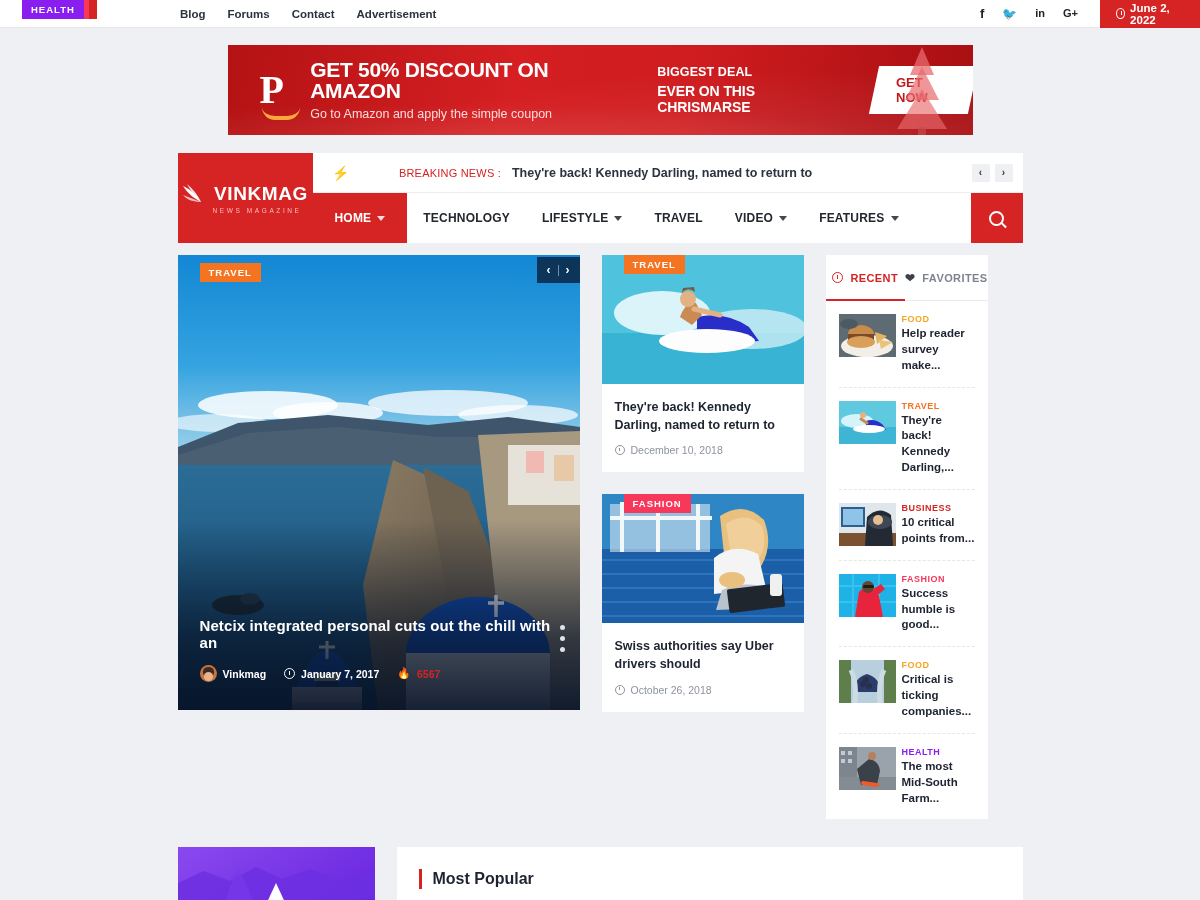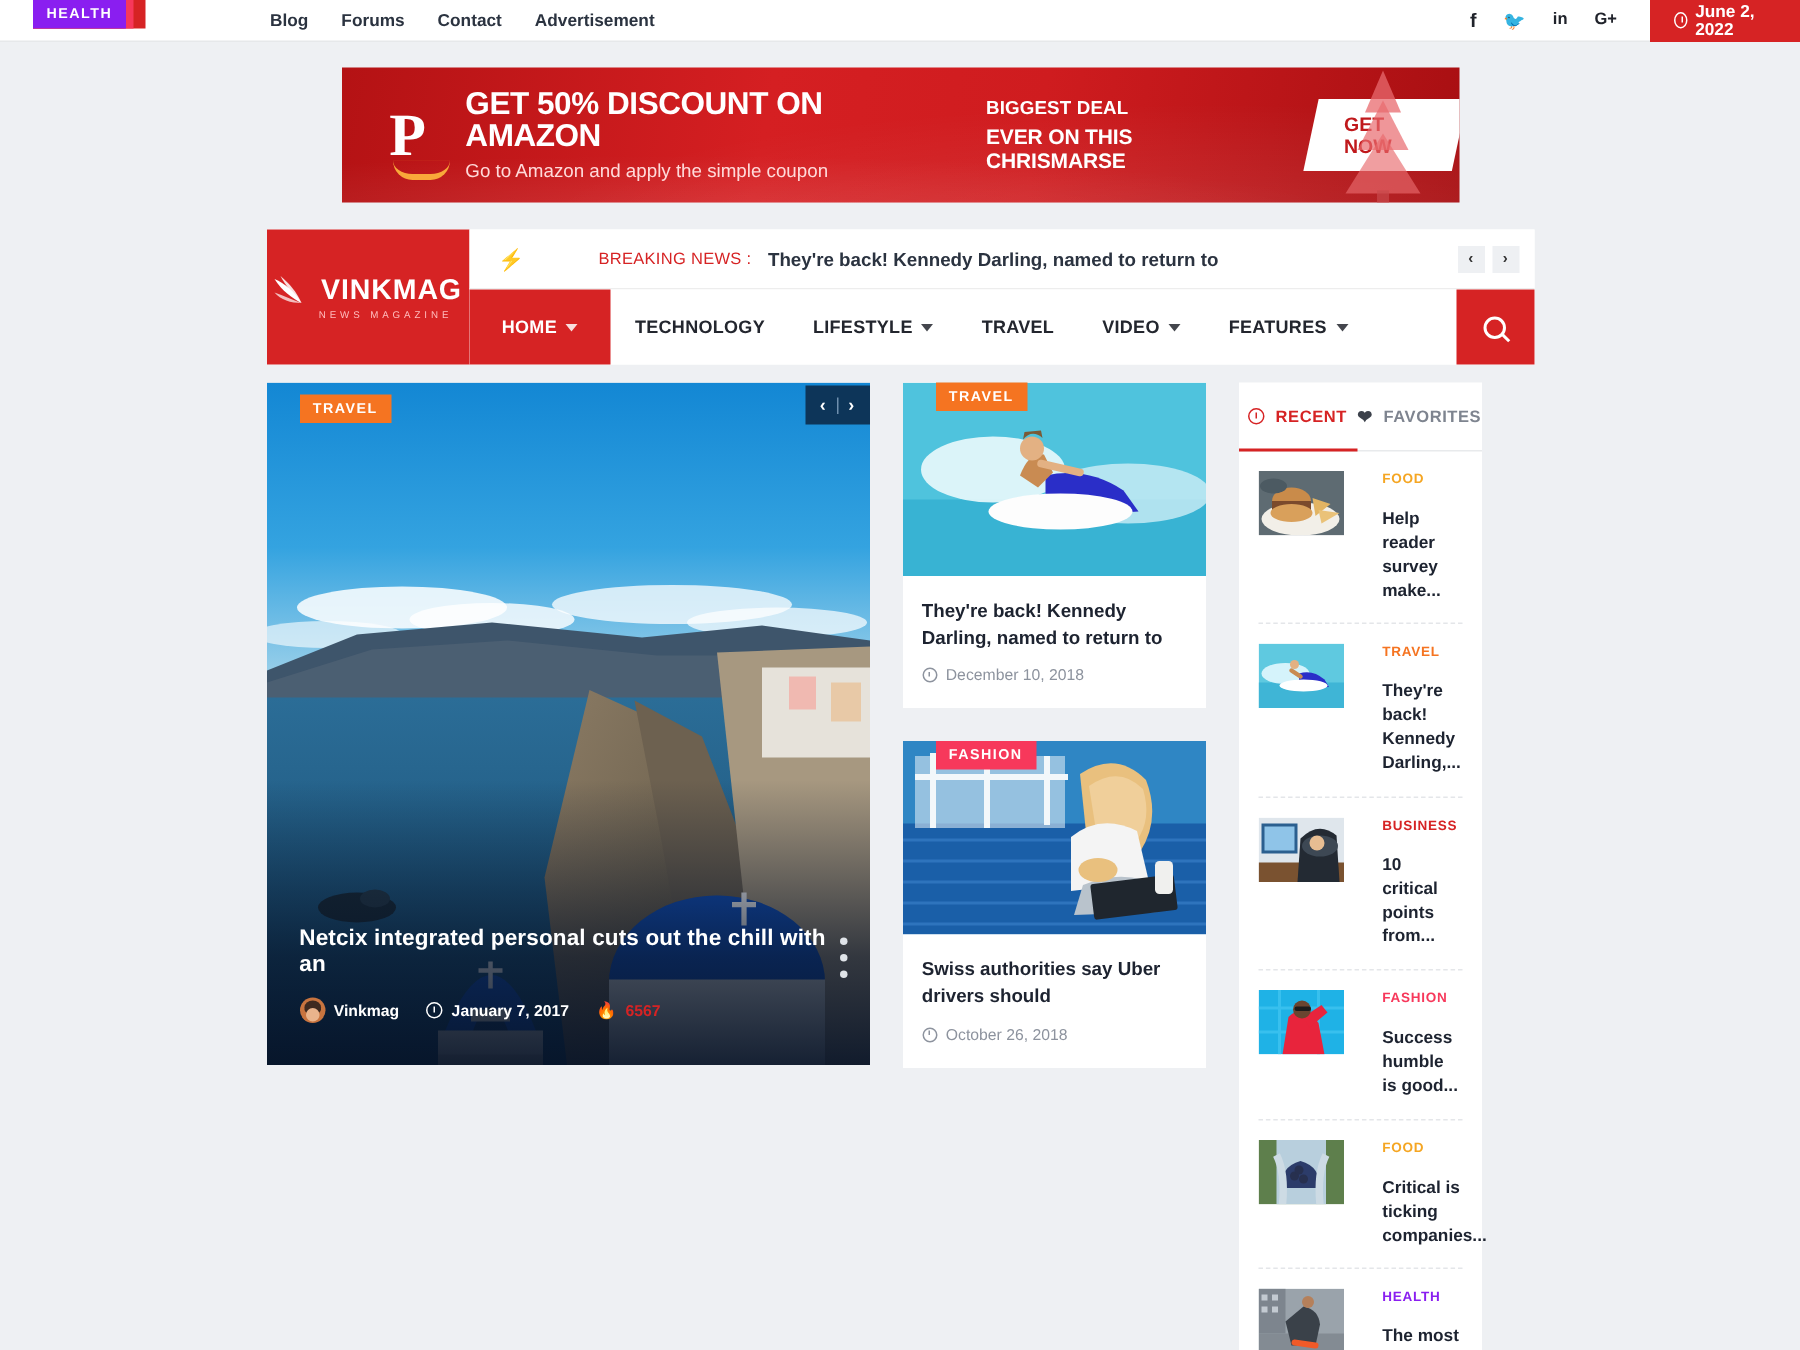--- a/index.html
+++ b/index.html
@@ -152,25 +152,25 @@
     flex:1; display:flex; align-items:center; justify-content:center; gap:7px;
     height:45px; font-size:11px; font-weight:bold; color:#7e848f; letter-spacing:.4px; cursor:pointer;
     position:relative;
   }
   .tab.active { color:#d62324; }
   .tab.active::after { content:""; position:absolute; left:0; right:0; bottom:-1px; height:2px; background:#d62324; }
   .clock-r { width:11px; height:11px; border:1.4px solid currentColor; border-radius:50%; position:relative; }
   .clock-r::after { content:""; position:absolute; left:3.6px; top:1.5px; width:1.3px; height:4px; background:currentColor; }
   .heart { font-size:12px; color:#3c414b; }
   .side-list { padding:0 13px; }
-  .side-item { display:flex; gap:26px; padding:13px 0; border-bottom:1px dashed #e4e6e9; }
+  .side-item { display:flex; gap:6px; padding:13px 0; border-bottom:1px dashed #e4e6e9; }
   .side-item:last-child { border-bottom:none; }
   .side-thumb { width:57px; min-width:57px; height:43px; overflow:hidden; position:relative; }
   .side-cat { font-size:9px; font-weight:bold; letter-spacing:.5px; }
-  .side-title { font-size:11.5px; font-weight:bold; color:#1d2330; line-height:1.38; margin-top:15px; }
+  .side-title { font-size:11.5px; font-weight:bold; color:#1d2330; line-height:1.38; margin-top:2px; }
 
   
   .bottom { width:845px; margin:28px auto 0; display:flex; gap:22px; align-items:flex-start; }
   .promo { width:197px; height:130px; position:relative; overflow:hidden; }
   .popular { flex:1; background:#fff; padding:22px 22px 10px; }
   .pop-head { display:flex; align-items:center; gap:11px; }
   .pop-bar { width:3px; height:20px; background:#d62324; }
   .pop-title { font-size:16px; font-weight:bold; color:#1d2330; }
   .pop-grid { display:grid; grid-template-columns:repeat(4,1fr); gap:19px; margin-top:20px; }
   .pop-img { height:75px; position:relative; overflow:hidden; }

